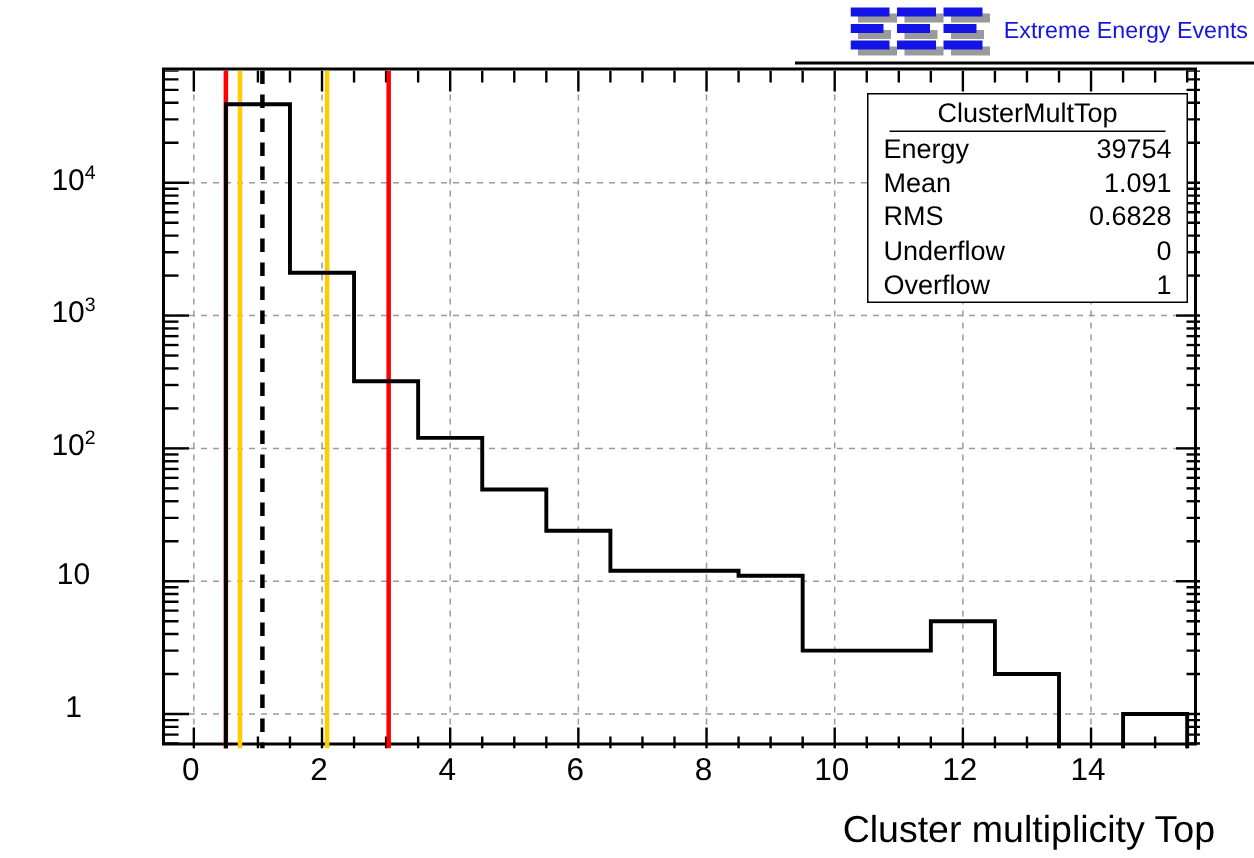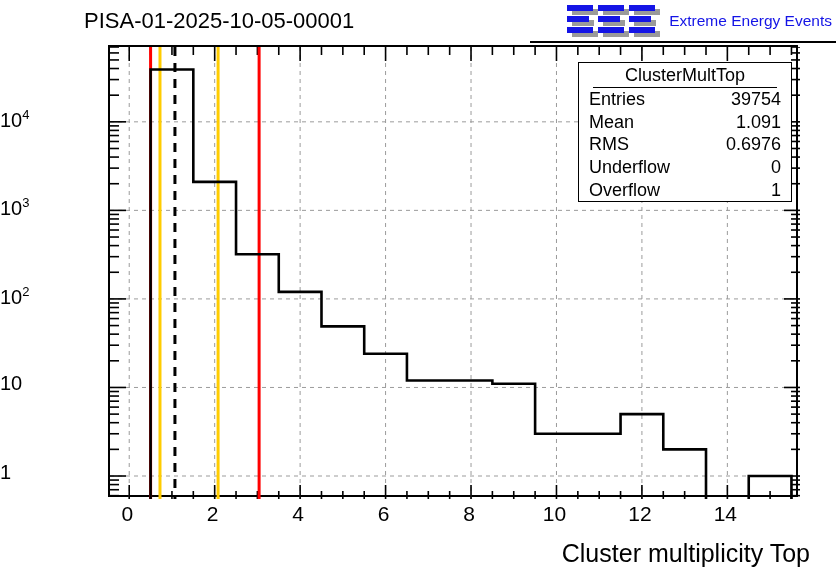--- a/index.html
+++ b/index.html
@@ -62,21 +62,21 @@
   }
   #plotsvg { position:absolute; left:0; top:0; }
 
   
   .ylab {
     position: absolute;
     right: 0; 
     font-size: 20px;
     color:#000;
     white-space: nowrap;
-    text-align: left;
+    text-align: center;
   }
   .ylab sup { font-size: 13px; vertical-align: super; }
   .xlab {
     position: absolute;
     font-size: 21px;
     color: #000;
     transform: translateX(-50%);
     white-space: nowrap;
   }
   .axis-title {
@@ -112,21 +112,20 @@
     padding: 0px 10px;
     line-height: 1.26;
     white-space: nowrap;
   }
 </style>
 </head>
 <body>
 
 <div id="root">
 
-  <div class="plot-title">PISA-01-2025-10-05-00001</div>
 
   <div class="logo-wrap">
     <div class="logo-eee">
       <svg width="96" height="34" viewBox="0 0 96 34" aria-hidden="true">
         <g id="eee-shadow" fill="#9a9a9a">
           <g transform="translate(5,5)">
             <rect x="0" y="0" width="26" height="6"></rect>
             <rect x="0" y="11" width="22" height="6"></rect>
             <rect x="0" y="22" width="26" height="6"></rect>
             <rect x="31" y="0" width="26" height="6"></rect>
@@ -365,30 +364,30 @@
       <div class="xlab" style="left: 639.92px; top: 502px;">12</div>
       <div class="xlab" style="left: 725.368px; top: 502px;">14</div>
     </div>
 
   <div class="axis-title">Cluster multiplicity Top</div>
 
   <div id="stats">
     <div class="st-title">ClusterMultTop</div>
     <div id="stats-rows">
         <div class="st-row">
-          <span>Entries</span>
+          <span>Energy</span>
           <span>39754</span>
         </div>
         <div class="st-row">
           <span>Mean</span>
           <span>1.091</span>
         </div>
         <div class="st-row">
           <span>RMS</span>
-          <span>0.6976</span>
+          <span>0.6828</span>
         </div>
         <div class="st-row">
           <span>Underflow</span>
           <span>0</span>
         </div>
         <div class="st-row">
           <span>Overflow</span>
           <span>1</span>
         </div>
       </div>

